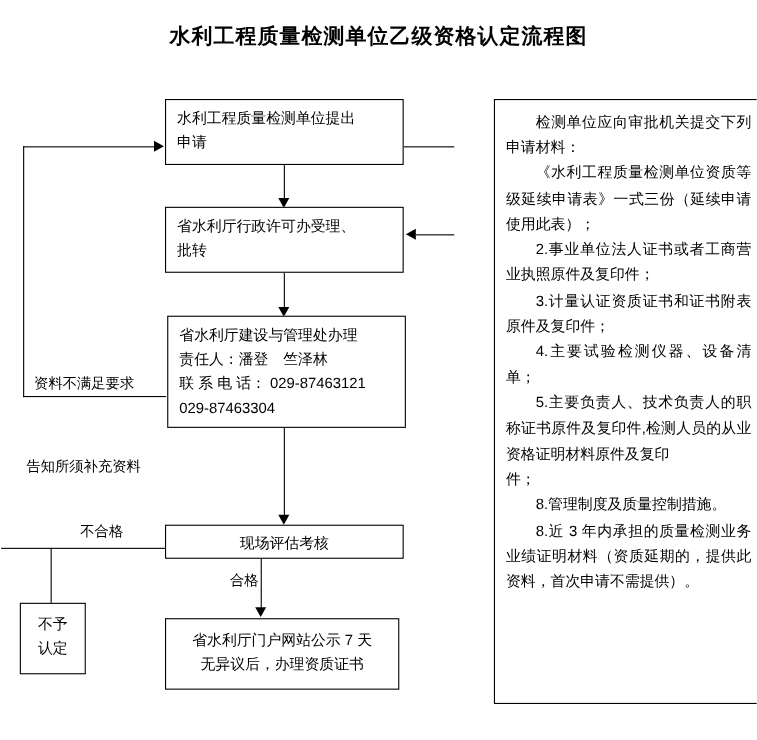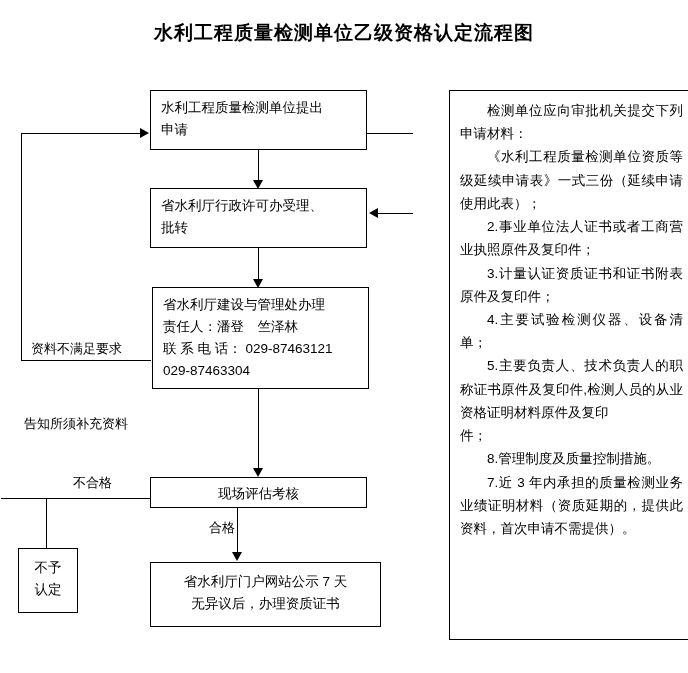--- a/index.html
+++ b/index.html
@@ -174,34 +174,34 @@
     </div>
   </div>
 
   <div class="box center" style="left:18px; top:548px; width:60px; height:65px;">
     <div class="inner" style="padding-top:8px;">
       <div>不予</div>
       <div>认定</div>
     </div>
   </div>
 
-  <div class="box center" style="left:150px; top:562px; width:231px; height:65px;">
+  <div class="box center" style="left:150px; top:562px; width:213px; height:65px;">
     <div class="inner" style="padding-top:8px;">
       <div>省水利厅门户网站公示 7 天</div>
       <div>无异议后，办理资质证书</div>
     </div>
   </div>
 
   <div class="panel" style="left:413px; top:90px; width:243px; height:550px;">
     <div class="inner">
       <p class="ind">检测单位应向审批机关提交下列申请材料：</p>
       <p class="ind">《水利工程质量检测单位资质等级延续申请表》一式三份（延续申请使用此表）；</p>
       <p class="ind">2.事业单位法人证书或者工商营业执照原件及复印件；</p>
       <p class="ind">3.计量认证资质证书和证书附表原件及复印件；</p>
       <p class="ind">4.主要试验检测仪器、设备清单；</p>
       <p class="ind">5.主要负责人、技术负责人的职称证书原件及复印件,检测人员的从业资格证明材料原件及复印</p>
       <p>件；</p>
       <p class="ind">8.管理制度及质量控制措施。</p>
-      <p class="ind">7.近 3 年内承担的质量检测业务业绩证明材料（资质延期的，提供此资料，首次申请不需提供）。</p>
+      <p class="ind">8.近 3 年内承担的质量检测业务业绩证明材料（资质延期的，提供此资料，首次申请不需提供）。</p>
     </div>
   </div>
 
 </div>
 
 </body></html>

